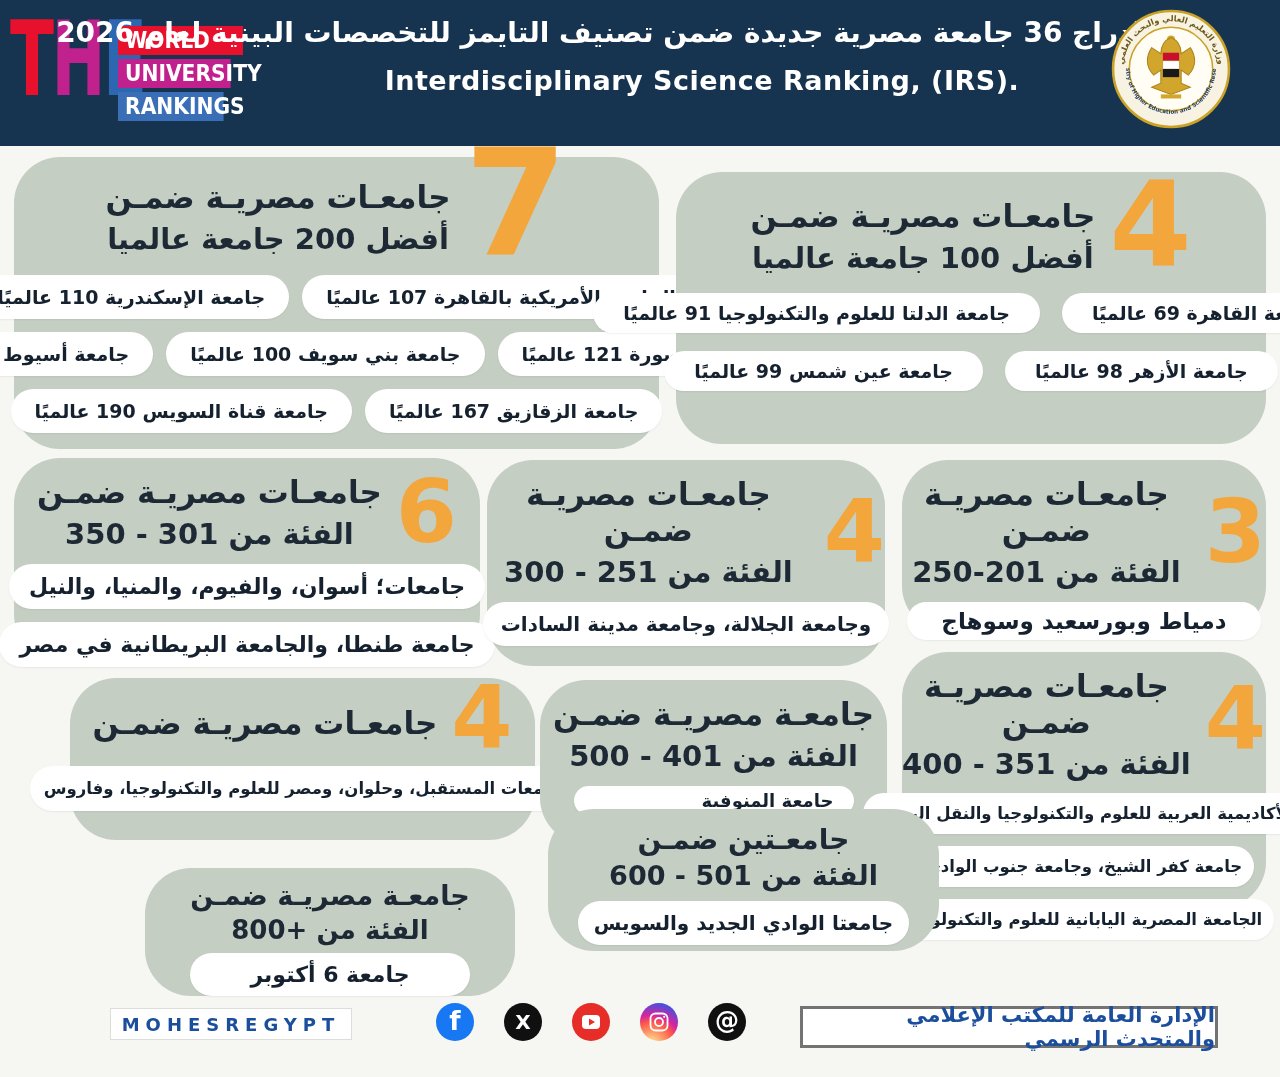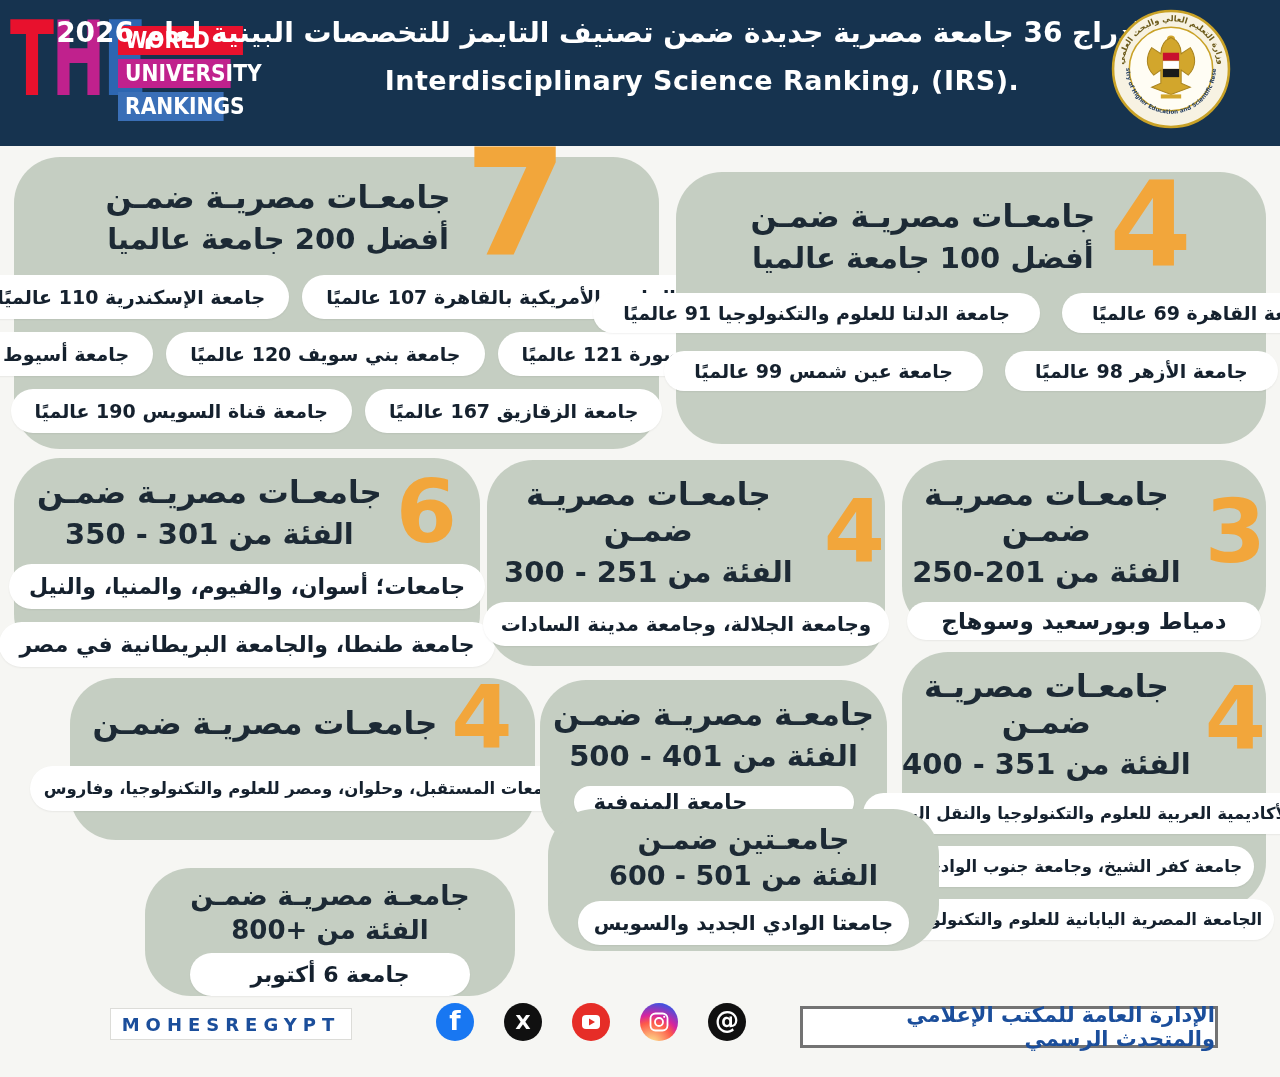--- a/index.html
+++ b/index.html
@@ -46,21 +46,21 @@
   .c4 .count{font-size:88px;}
   .c4 .pill-a{font-size:24px;padding:11px 32px;}
   .c4 .pill-b{font-size:20px;padding:10px 18px;}
   .c5{left:902px;top:460px;width:364px;height:172px;}
   .c5 .count{font-size:88px;}
   .c5 .pill{font-size:23px;padding:6px 34px;}
   .c6{left:70px;top:678px;width:465px;height:162px;}
   .c6 .count{font-size:88px;margin-top:-10px;}
   .c6 .pill{font-size:16.5px;padding:13px 14px;}
   .c7{left:540px;top:680px;width:347px;height:164px;}
-  .c7 .pill{font-size:21px;padding:4px 20px;min-width:240px;text-align:left;}
+  .c7 .pill{font-size:18px;padding:4px 20px;min-width:240px;text-align:right;}
   .c8{left:902px;top:652px;width:364px;height:256px;}
   .c8 .count{font-size:88px;margin-top:-10px;}
   .c8 .pill{font-size:16.5px;padding:11px 12px;}
   .c8 .pill-row{margin-top:12px;padding:0 6px;}
   .c9{left:145px;top:868px;width:370px;height:128px;}
   .c9 .card-head{padding-top:12px;}
   .c9 .t1{font-size:27px;}.c9 .t2{font-size:26px;margin-top:4px;}
   .c9 .pill{font-size:22px;padding:9px 20px;min-width:240px;text-align:center;}
   .c9 .pill-row{margin-top:8px;}
   .c10{left:548px;top:809px;width:391px;height:142px;}
@@ -138,21 +138,21 @@
         <div class="t1">جامعـات مصريـة ضمـن</div>
         <div class="t2">أفضل 200 جامعة عالميا</div>
       </div>
     </div>
     <div class="pill-row">
       <span class="pill">الجامعة الأمريكية بالقاهرة 107 عالميًا</span>
       <span class="pill">جامعة الإسكندرية 110 عالميًا</span>
     </div>
     <div class="pill-row">
       <span class="pill">جامعة المنصورة 121 عالميًا</span>
-      <span class="pill">جامعة بني سويف 120 عالميًا</span>
+      <span class="pill">جامعة بني سويف 100 عالميًا</span>
       <span class="pill">جامعة أسيوط 159 عالميًا</span>
     </div>
     <div class="pill-row">
       <span class="pill">جامعة الزقازيق 167 عالميًا</span>
       <span class="pill">جامعة قناة السويس 190 عالميًا</span>
     </div>
   </div>
 
   <div class="card c2">
     <div class="card-head">

